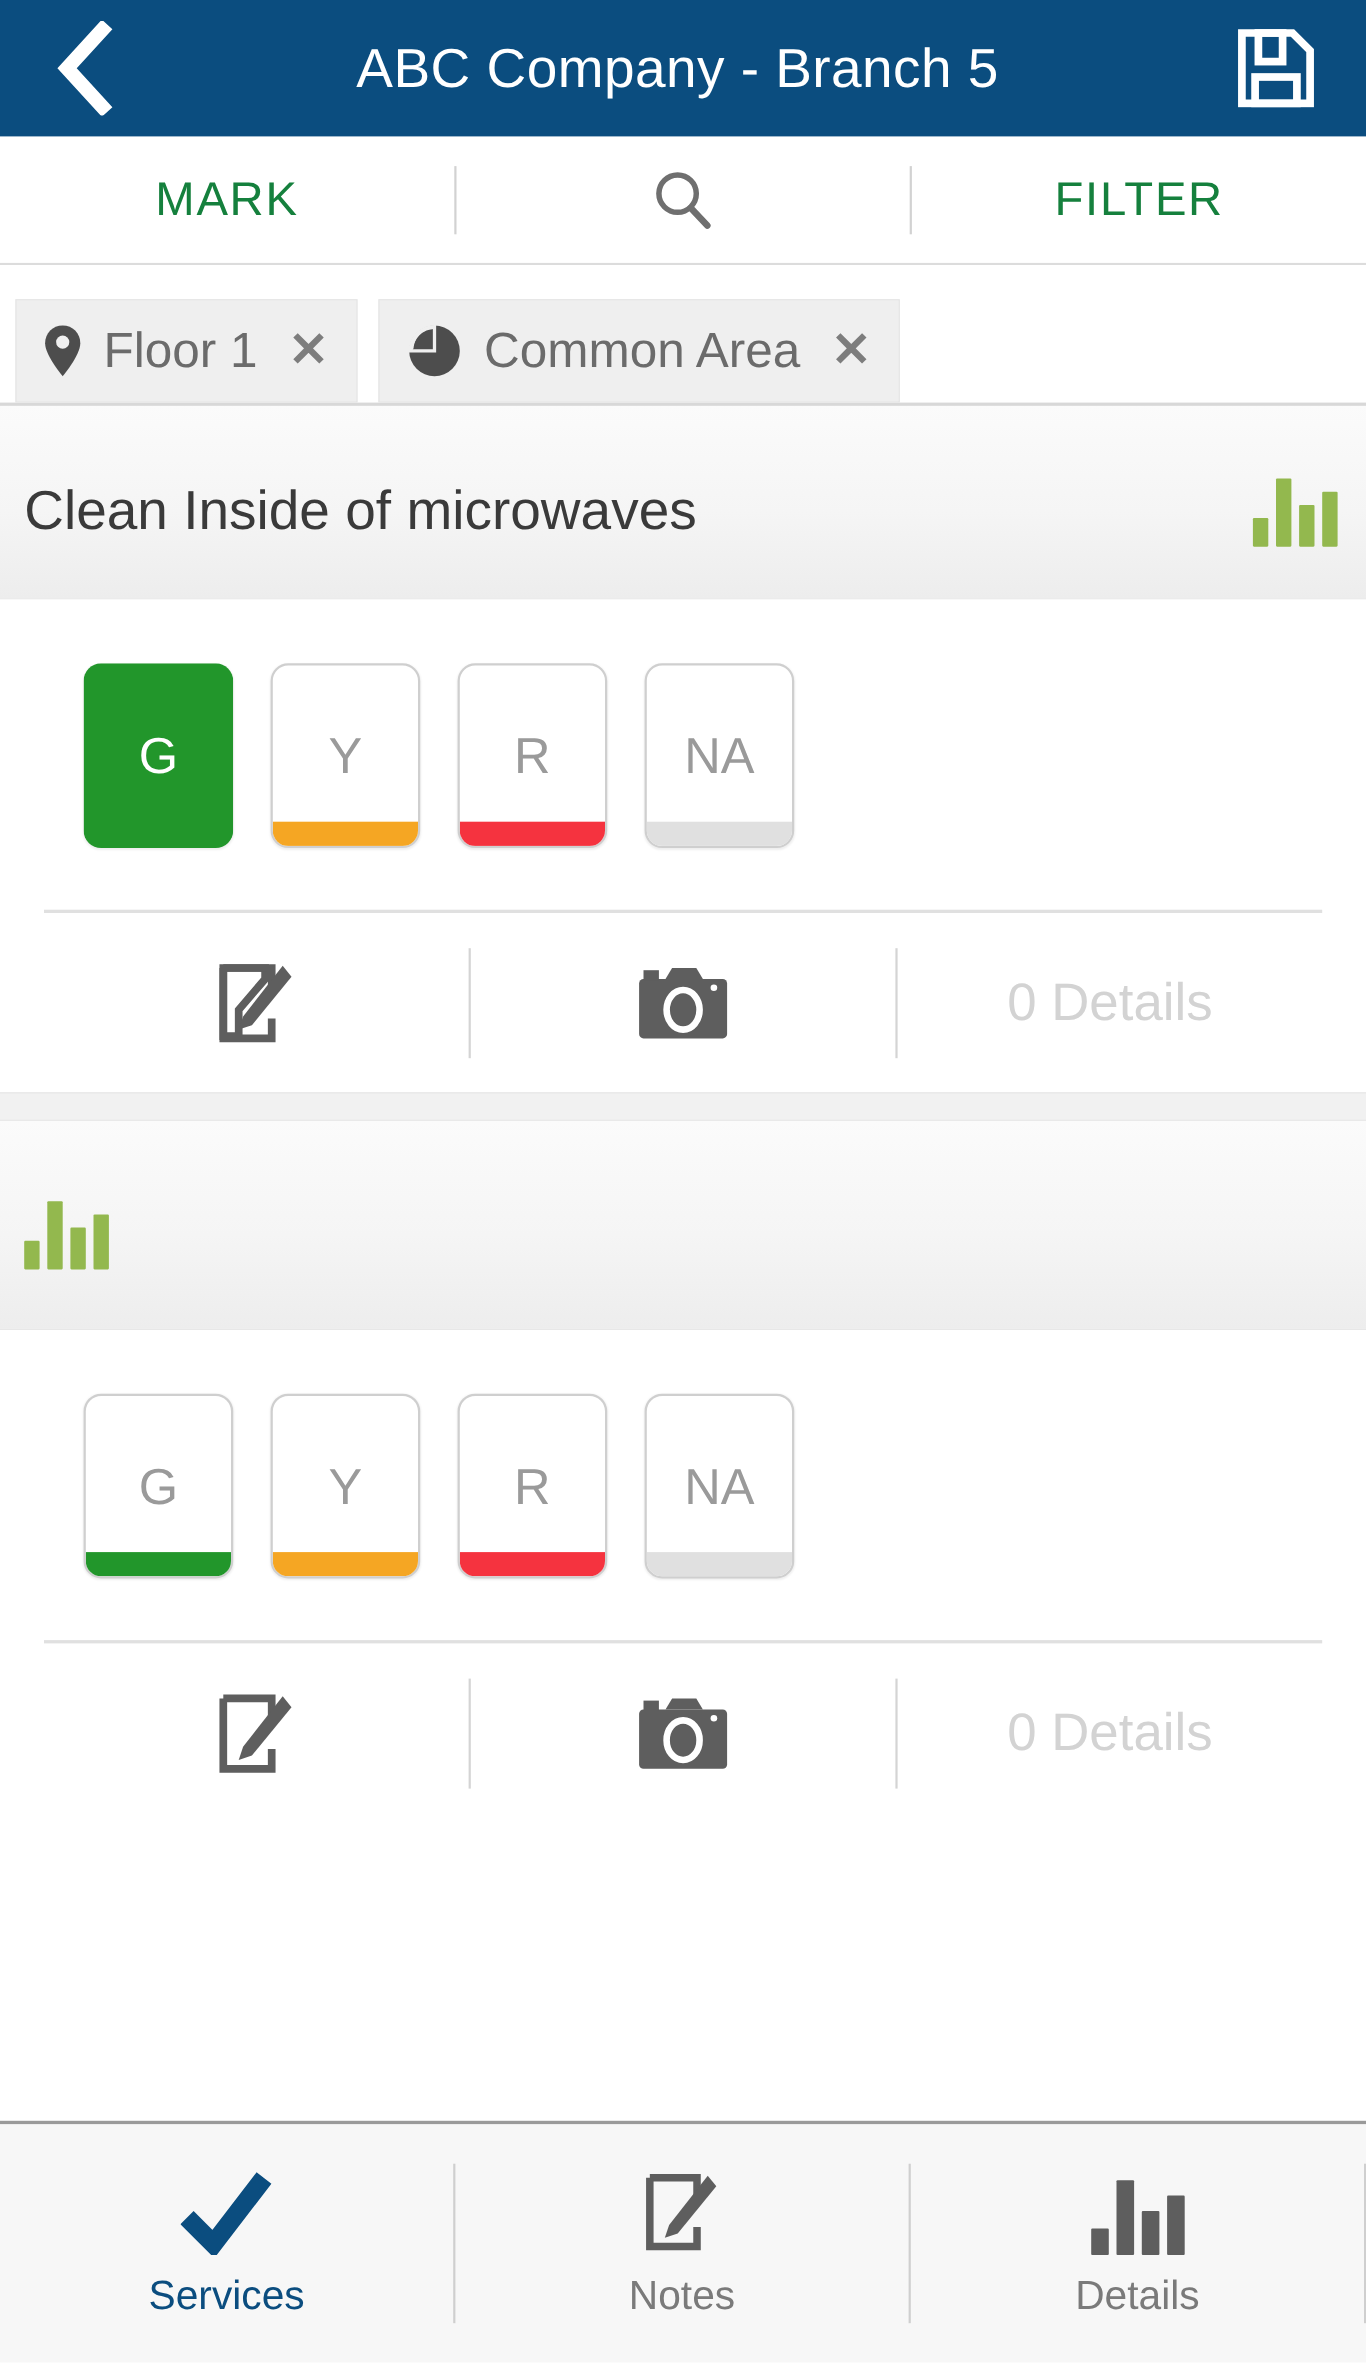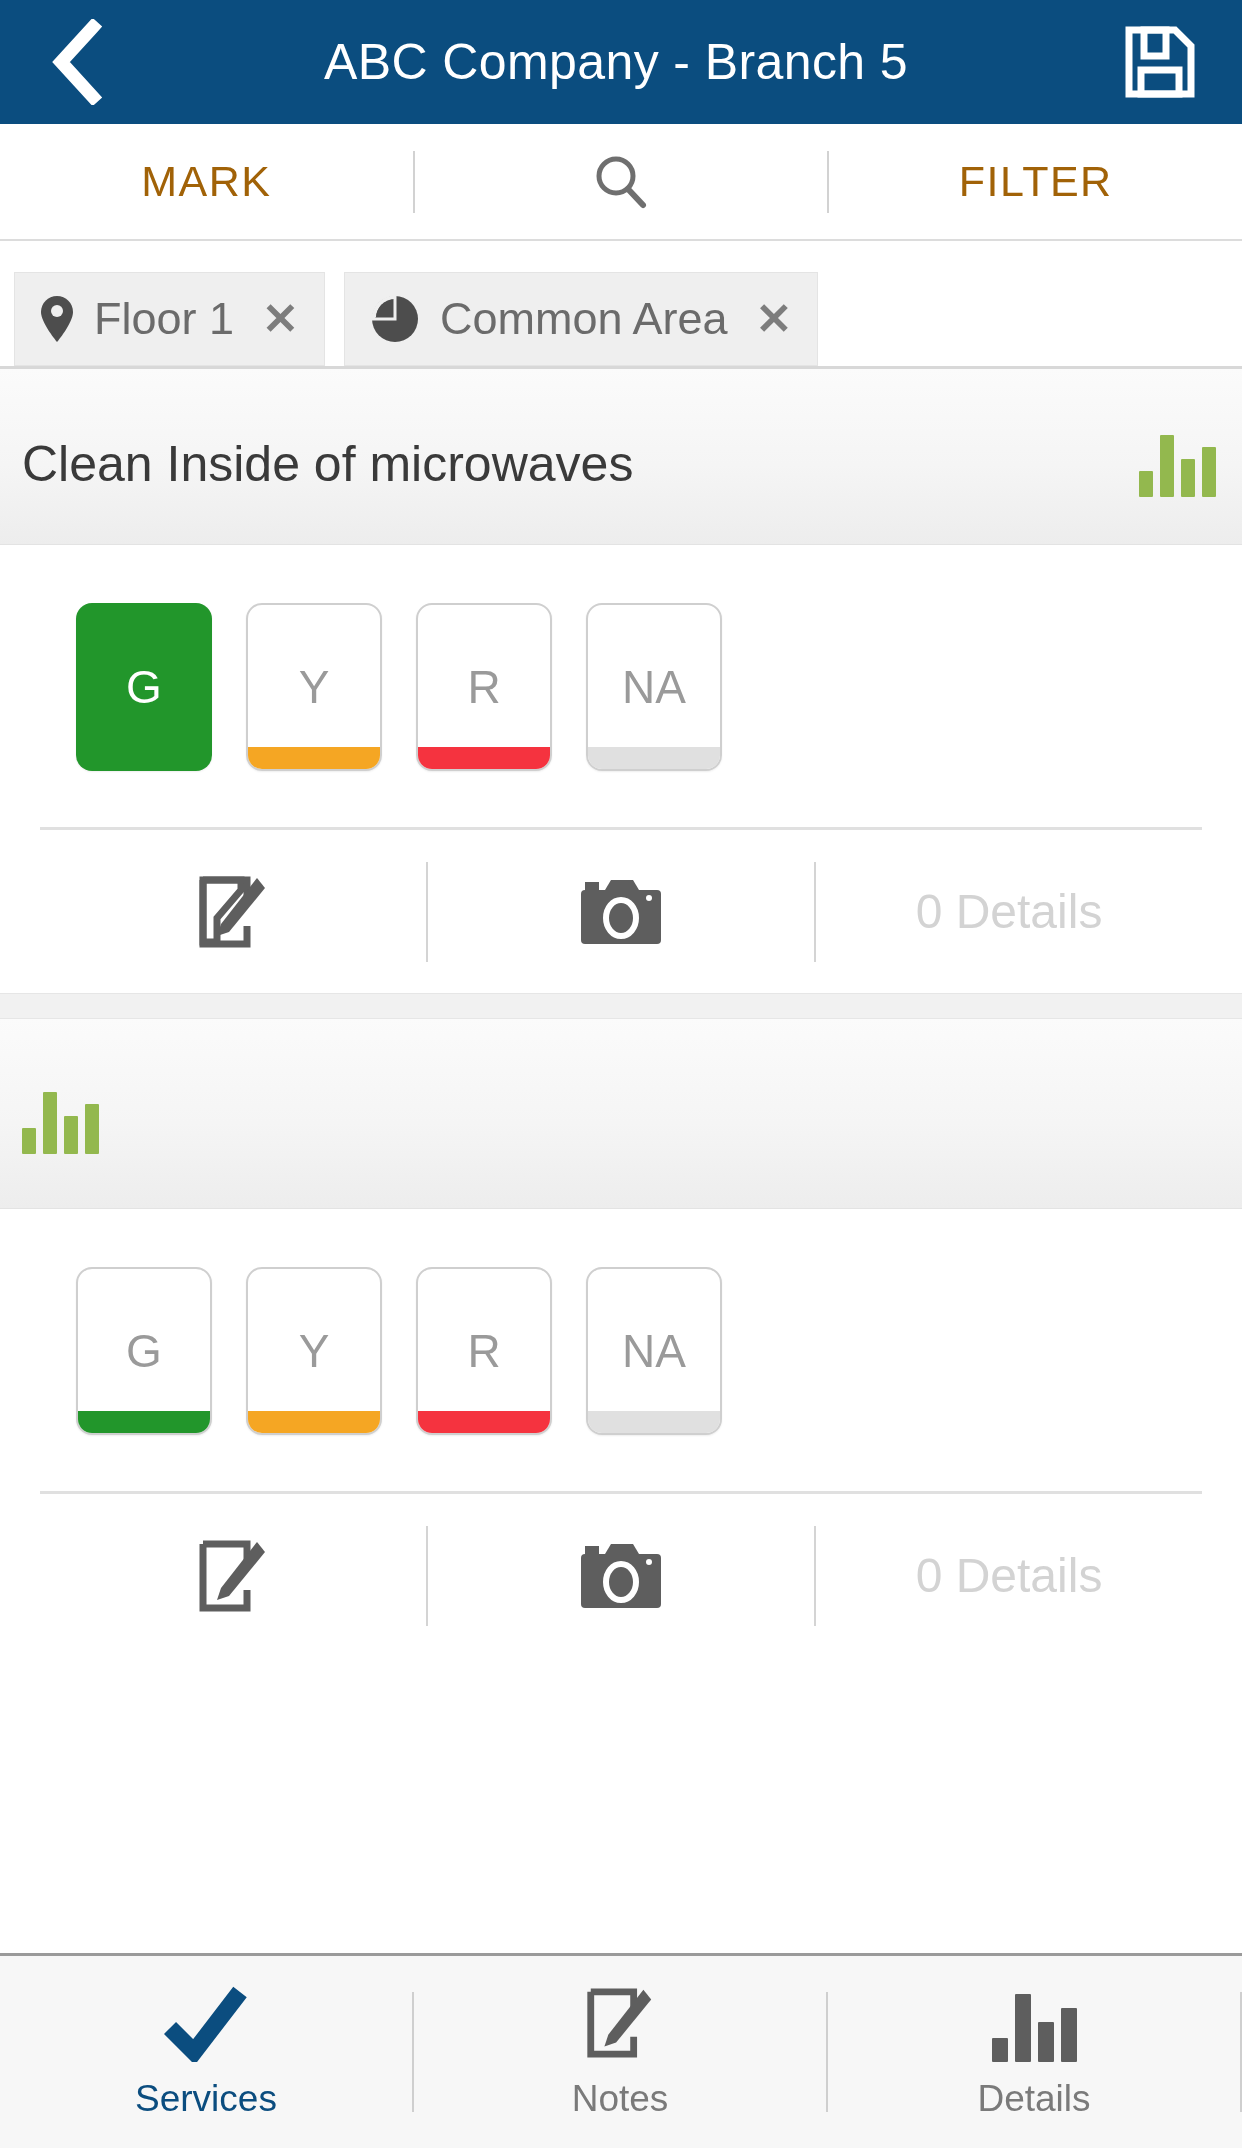--- a/index.html
+++ b/index.html
@@ -39,21 +39,21 @@
     background: #ffffff;
     display: flex;
     align-items: center;
     border-bottom: 2px solid #dcdcdc;
     flex: 0 0 auto;
   }
   .toolbar-cell {
     flex: 1;
     text-align: center;
     font-size: 43px;
-    color: #a16207;
+    color: #15803d;
     letter-spacing: 1.5px;
     display: flex; align-items: center; justify-content: center;
     height: 100%;
     position: relative;
   }
   .toolbar-div { width: 2px; height: 62px; background: #d2d2d2; flex: 0 0 auto; }
 
   
   .chips-row {
     min-height: 128px;
@@ -139,21 +139,21 @@
 
   .task-gap { height: 26px; background: #f1f1f1; border-top:1px solid #e6e6e6; border-bottom:1px solid #e6e6e6;}
 
   
   .content { flex: 1 1 auto; overflow: hidden; background:#fff; position: relative;}
 
   
   .bottom-nav {
     position: absolute;
     left: 0; right: 0; bottom: 0;
-    height: 195px;
+    height: 220px;
     background: #f7f7f7;
     border-top: 3px solid #9a9a9a;
     display: flex;
     align-items: stretch;
     z-index: 10;
   }
   .nav-item {
     flex: 1;
     display: flex; flex-direction: column;
     align-items: center; justify-content: center;

